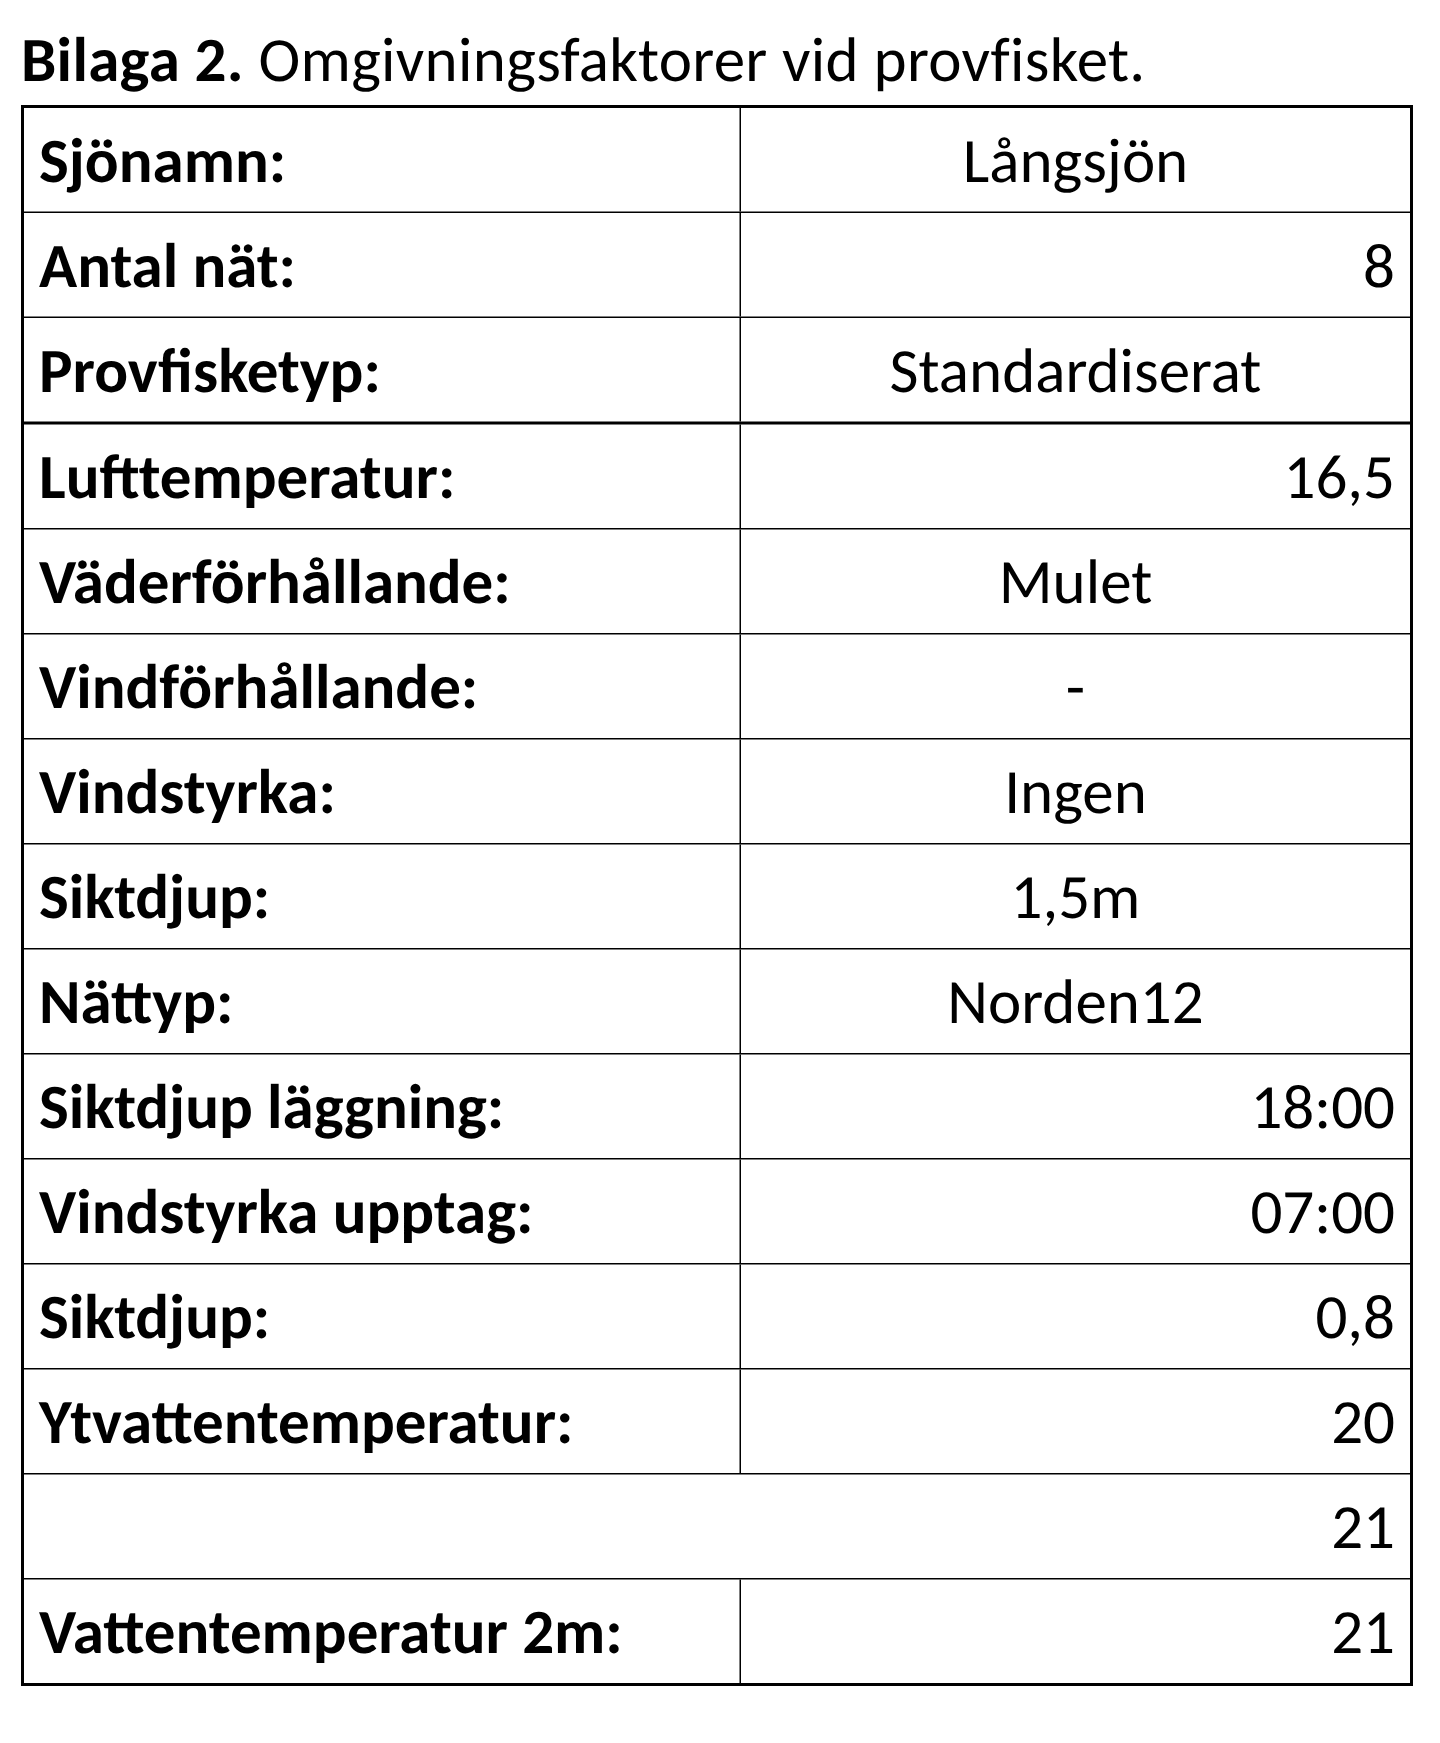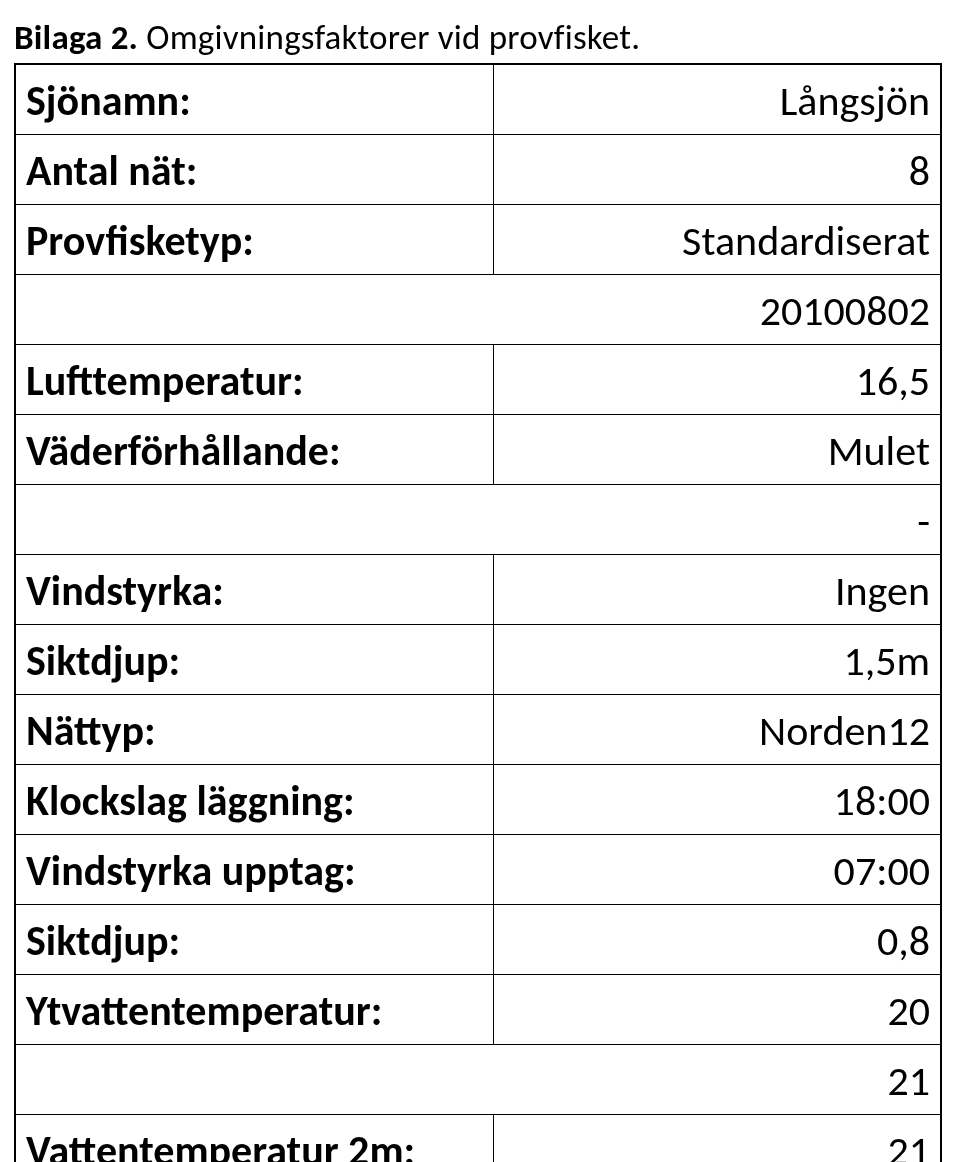--- a/index.html
+++ b/index.html
@@ -7,21 +7,21 @@
     }
     body {
       margin: 0;
       padding: 10px;
       font-family: Calibri, Arial, sans-serif;
       background: #fff;
       color: #000;
       width: 960px;
     }
     .title {
-      font-size: 35px;
+      font-size: 42px;
       line-height: 1.1;
       margin: 8px 0 6px 4px;
       letter-spacing: 0.2px;
     }
     .title .bold {
       font-weight: 700;
     }
     .title .rest {
       font-weight: 400;
     }
@@ -46,21 +46,21 @@
       width: 478px;
       border-right: 1px solid #000;
       font-weight: 700;
       text-align: left;
     }
     .cell.val {
       flex: 1;
       font-weight: 400;
     }
     .val.text {
-      text-align: right;
+      text-align: center;
     }
     .val.num {
       text-align: right;
     }
   </style>
 </head>
 <body>
 
 <div class="title">
   <span class="bold">Bilaga 2. </span><span class="rest">Omgivningsfaktorer vid provfisket.</span>
@@ -73,47 +73,47 @@
     </div>
     <div class="row">
       <div class="cell key">Antal nät:</div>
       <div class="cell val num">8</div>
     </div>
     <div class="row">
       <div class="cell key">Provfisketyp:</div>
       <div class="cell val text">Standardiserat</div>
     </div>
     <div class="row">
-      <div class="cell val num">20100802</div>
     </div>
     <div class="row">
       <div class="cell key">Lufttemperatur:</div>
       <div class="cell val num">16,5</div>
     </div>
     <div class="row">
       <div class="cell key">Väderförhållande:</div>
       <div class="cell val text">Mulet</div>
     </div>
     <div class="row">
+      <div class="cell key">Vindförhållande:</div>
       <div class="cell val text">-</div>
     </div>
     <div class="row">
       <div class="cell key">Vindstyrka:</div>
       <div class="cell val text">Ingen</div>
     </div>
     <div class="row">
       <div class="cell key">Siktdjup:</div>
       <div class="cell val text">1,5m</div>
     </div>
     <div class="row">
       <div class="cell key">Nättyp:</div>
       <div class="cell val text">Norden12</div>
     </div>
     <div class="row">
-      <div class="cell key">Klockslag läggning:</div>
+      <div class="cell key">Siktdjup läggning:</div>
       <div class="cell val num">18:00</div>
     </div>
     <div class="row">
       <div class="cell key">Vindstyrka upptag:</div>
       <div class="cell val num">07:00</div>
     </div>
     <div class="row">
       <div class="cell key">Siktdjup:</div>
       <div class="cell val num">0,8</div>
     </div>

